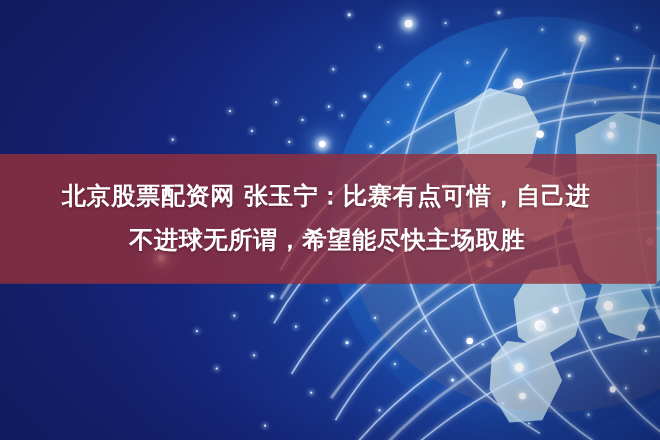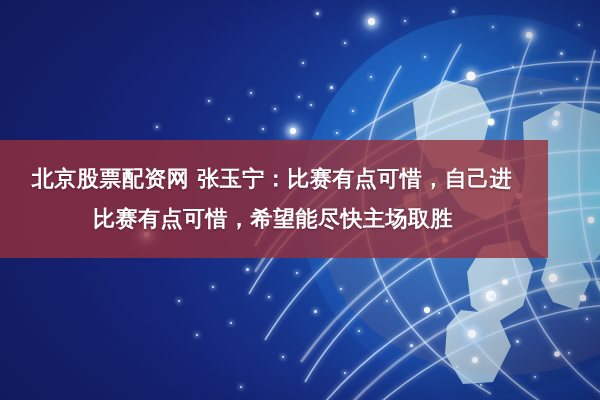--- a/index.html
+++ b/index.html
@@ -70,21 +70,21 @@
     box-shadow:
       0 0 6px 3px rgba(225,242,255,0.95),
       0 0 16px 7px rgba(130,190,255,0.55);
   }
 
   
   .caption-band {
     position: absolute;
     left: 0;
     top: 140px;
-    width: 548px;
+    width: 597px;
     height: 118px;
     background: rgba(150,47,58,0.80);
     display: flex;
     flex-direction: column;
     align-items: center;
     justify-content: center;
   }
   .caption-line {
     color: #ffffff;
     font-size: 22px;
@@ -274,16 +274,16 @@
     <div class="particle" style="left:282px;top:356px;width:2px;height:2px;"></div>
     <div class="particle" style="left:480px;top:384px;width:2px;height:2px;"></div>
     <div class="particle" style="left:534px;top:376px;width:2px;height:2px;"></div>
     <div class="particle" style="left:240px;top:386px;width:2px;height:2px;"></div>
   </div>
 
   <div class="bg-vignette"></div>
 
   <div class="caption-band">
     <div class="caption-line l1">北京股票配资网 张玉宁：比赛有点可惜，自己进</div>
-    <div class="caption-line l2">比赛有点可惜，希望能尽快主场取胜</div>
+    <div class="caption-line l2">不进球无所谓，希望能尽快主场取胜</div>
   </div>
 
 </div>
 
 </body></html>

